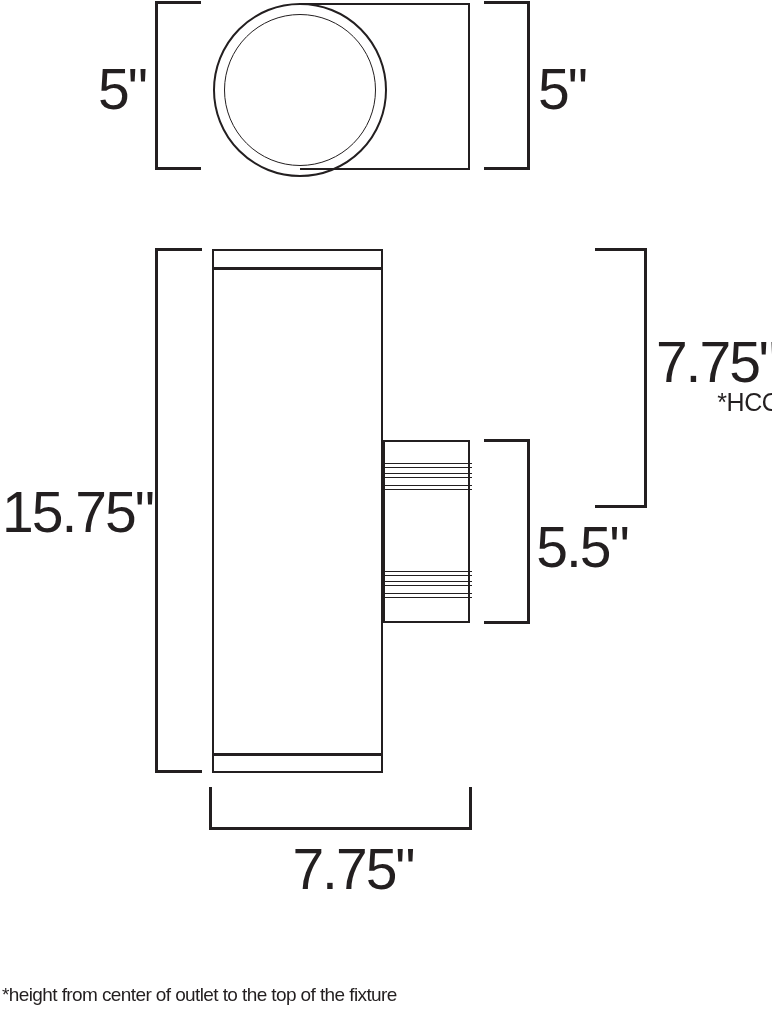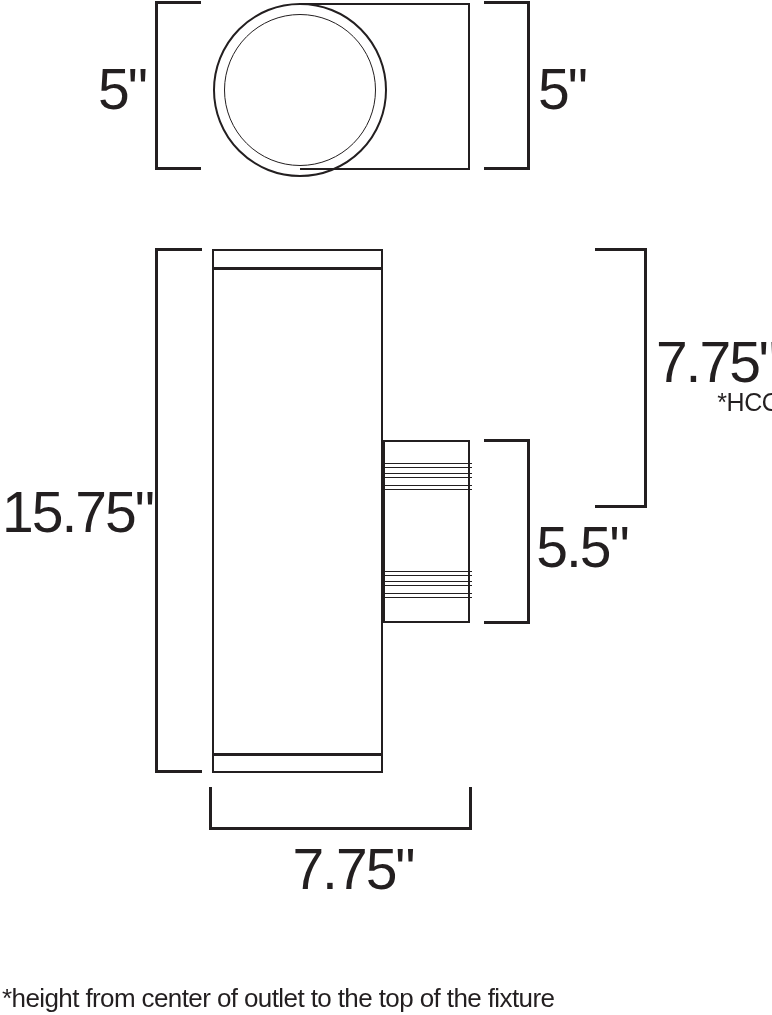--- a/index.html
+++ b/index.html
@@ -21,21 +21,21 @@
   .dim-small {
     position:absolute; font-size:25px; line-height:1; letter-spacing:-0.5px;
     text-align:center; white-space:nowrap; color:var(--ink);padding-left:44px;
   }
   .line { position:absolute; background:var(--ink); }
   .rib {
     position:absolute; box-sizing:border-box; left:382px; width:90px; height:5px;
     border-top:1.5px solid var(--ink); border-bottom:1.5px solid var(--ink);
   }
   .footnote {
-    position:absolute; left:2px; top:985px; font-size:26px; line-height:1;
+    position:absolute; left:2px; top:985px; font-size:19px; line-height:1;
     letter-spacing:-0.6px; white-space:nowrap; color:var(--ink);
   }
 </style>
 </head>
 <body>
 
 <div class="stage">
 
   <div class="bracket b-left" style="left:155px; top:1px; width:46px; height:169px;"></div>
   <div class="bracket b-right" style="left:484px; top:1px; width:46px; height:169px;"></div>

